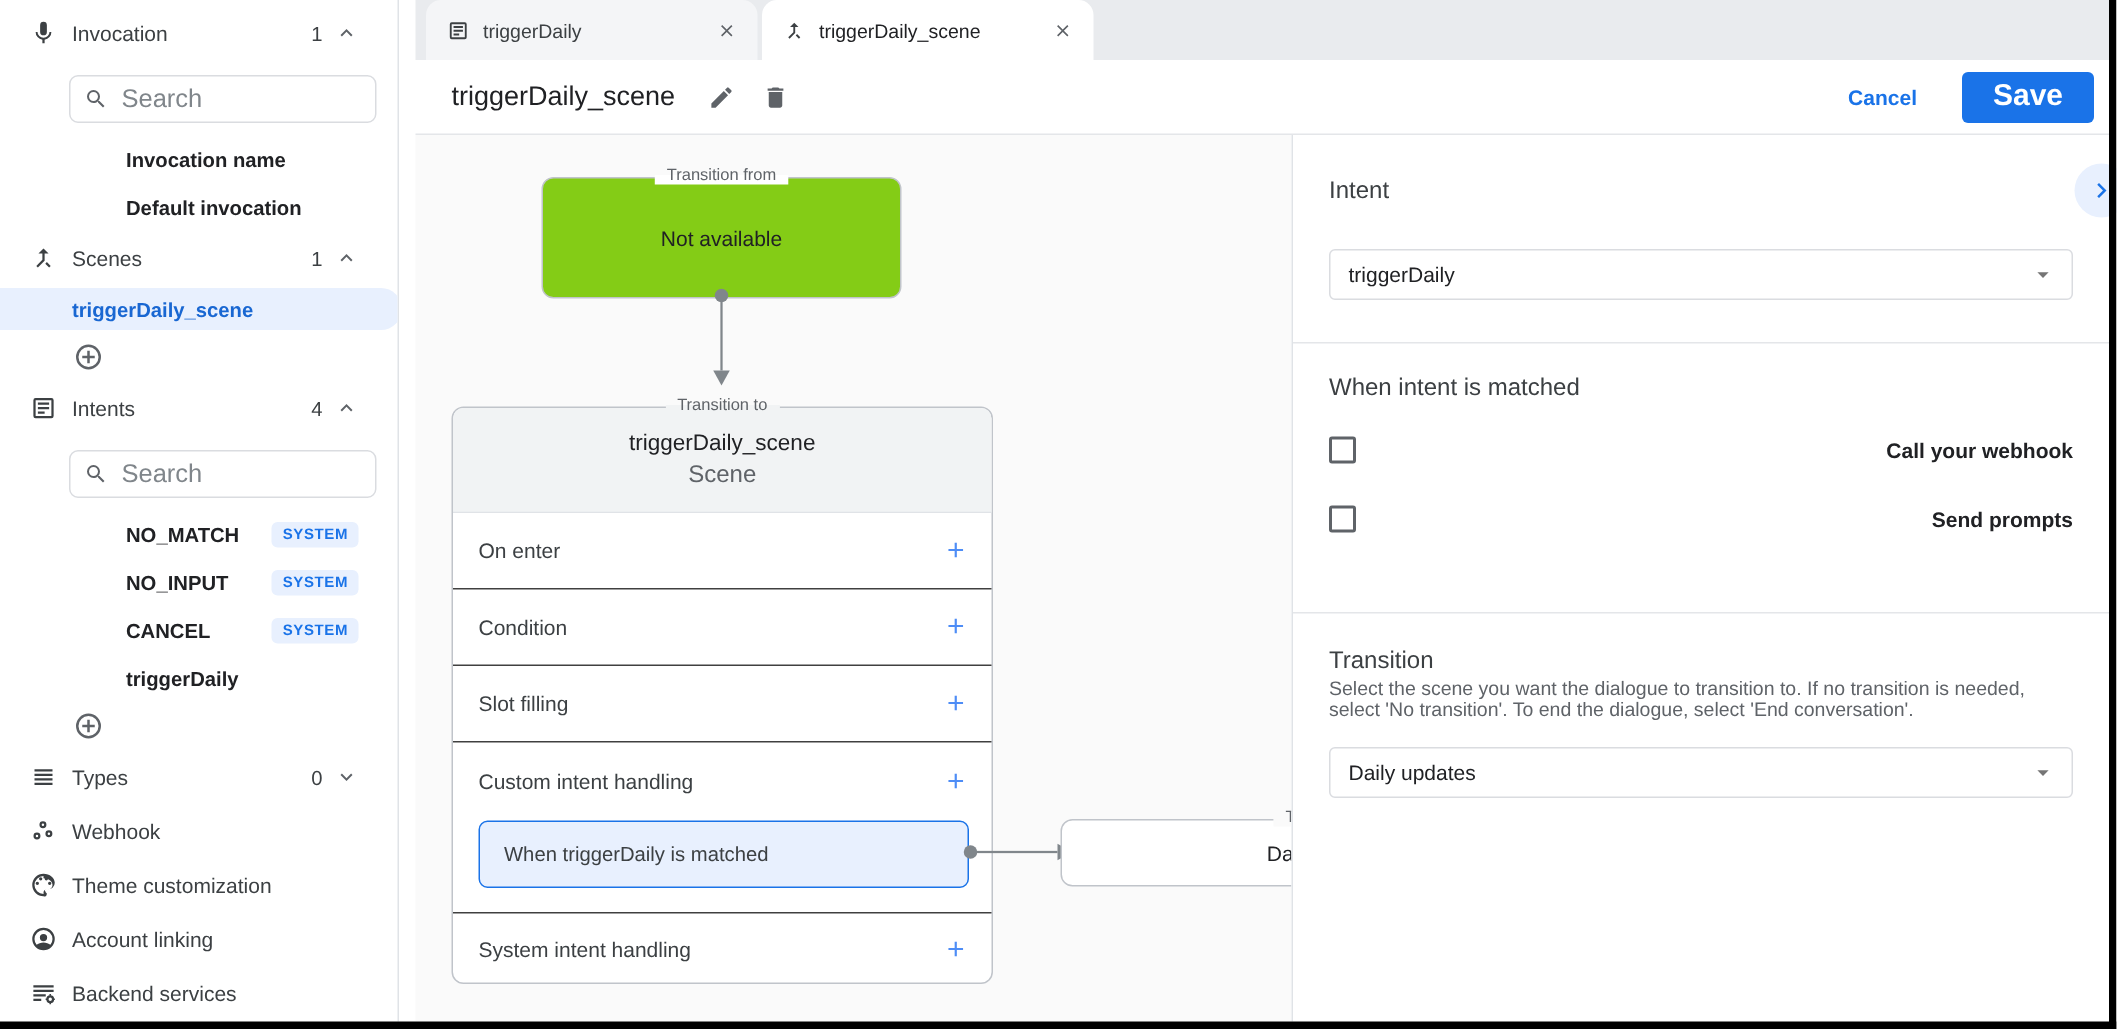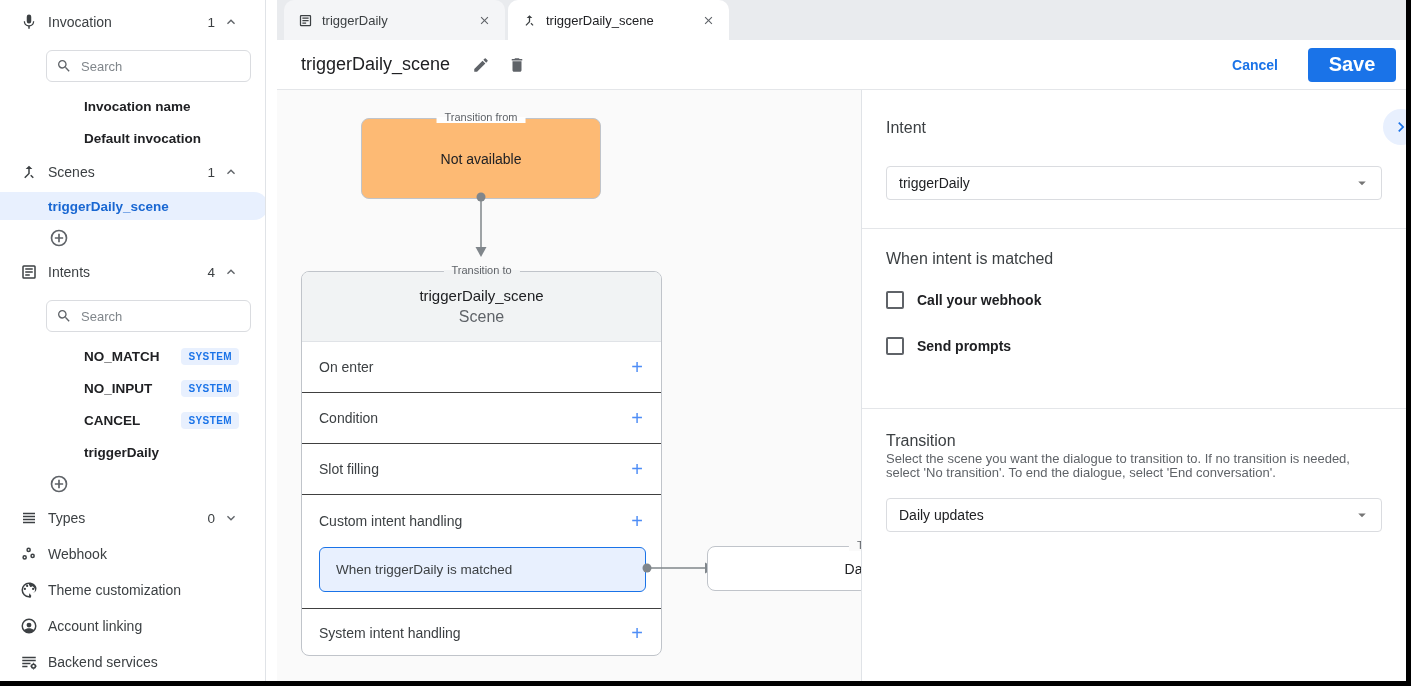--- a/index.html
+++ b/index.html
@@ -18,21 +18,21 @@
   .sidebar { position:absolute; left:0; top:0; width:266px; height:681px; background:#fff;
              border-right:1px solid #e0e3e7; padding-top:6px; overflow:hidden; }
   .srow { display:flex; align-items:center; height:32px; padding:0 26px 0 20px; }
   .srow .sicon { width:18px; height:18px; color:#3c4043; margin-right:10px; flex:none; }
   .slabel { font-size:14px; color:#3c4043; }
   .scount { margin-left:auto; font-size:13.5px; color:#3c4043; }
   .schev { width:16px; height:16px; color:#5f6368; margin-left:8px; }
   .search-wrap { position:relative; margin:12px 26px 8px 46px; height:32px; }
   .search-wrap .mag { position:absolute; left:10px; top:8px; width:16px; height:16px; color:#5f6368; }
   .search-input { width:205px; height:32px; border:1px solid #dadce0; border-radius:6px;
-                  padding:0 8px 0 34px; font-size:13px; color:#202124; outline:none; background:#fff;
+                  padding:0 8px 0 34px; font-size:17px; color:#202124; outline:none; background:#fff;
                   font-family:"Liberation Sans","DejaVu Sans",sans-serif; }
   .search-input::placeholder { color:#80868b; }
   .subrow { display:flex; align-items:center; height:32px; padding:0 26px 0 48px; }
   .subrow .sub-label { font-size:13.5px; font-weight:700; color:#202124;margin-left:36px; }
   .badge { margin-left:auto; font-size:10px; font-weight:700; letter-spacing:.4px; color:#1a73e8;
            background:#e8f0fe; border-radius:4px; padding:3px 7px; }
   .pill-selected { display:flex; align-items:center; height:28px; width:268px; margin-top:4px;
                    background:#e8f0fe; border-radius:0 16px 16px 0; padding-left:48px; }
   .pill-selected span { font-size:13.5px; font-weight:700; color:#1967d2; }
   .addrow { display:flex; align-items:center; height:32px; padding-left:49px; }
@@ -59,21 +59,21 @@
   .hicon.trash { margin-left:18px; }
   .hspacer { flex:1; }
   .cancel-btn { font-size:14px; font-weight:700; color:#1a73e8; margin-right:30px; cursor:pointer; }
   .save-btn { width:88px; height:34px; border-radius:4px; background:#1a73e8; color:#fff; font-size:20px;
               font-weight:700; display:flex; align-items:center; justify-content:center; cursor:pointer; }
 
   
   .canvas { position:absolute; left:277px; top:90px; width:584px; height:591px; background:#fafafa; overflow:hidden; }
   .legend { position:absolute; top:-8px; left:50%; transform:translateX(-50%); font-size:11px; color:#5f6368;
             background:#fafafa; padding:0 8px; white-space:nowrap; }
-  .from-box { position:absolute; left:84px; top:28px; width:240px; height:81px; background:#fdba74;
+  .from-box { position:absolute; left:84px; top:28px; width:240px; height:81px; background:#84cc16;
               border:1px solid #c0c4ca; border-radius:8px; display:flex; align-items:center; justify-content:center; }
   .from-box .legend { background:linear-gradient(to bottom,#fafafa 50%,#ffffff 50%); }
   .from-box .fb-text { font-size:14px; color:#202124; }
   .conn { color:#80868b; position:absolute; }
   .scene-card { position:absolute; left:24px; top:181px; width:361px; height:385px; background:#fff;
                 border:1px solid #c0c4ca; border-radius:8px; }
   .scene-card .legend { background:linear-gradient(to bottom,#fafafa 50%,#f1f3f4 50%); }
   .sc-header { height:70px; background:#f1f3f4; border-radius:7px 7px 0 0; border-bottom:1px solid #e0e3e7;
                display:flex; flex-direction:column; align-items:center; justify-content:center; }
   .sc-title { font-size:15px; color:#202124; margin-bottom:4px; }
@@ -96,21 +96,21 @@
            border-left:1px solid #e0e3e7; }
   .psec { padding:0 24px; border-bottom:1px solid #e4e6e9; }
   .psec.sec1 { padding-top:28px; padding-bottom:28px; }
   .psec.sec2 { padding-top:20px; padding-bottom:53px; }
   .psec.sec3 { padding-top:22px; border-bottom:none; }
   .pheading { font-size:16px; color:#3c4043; line-height:20px; }
   .dropdown { margin-top:28px; height:34px; border:1px solid #dadce0; border-radius:4px; background:#fff;
               display:flex; align-items:center; padding:0 10px 0 12px; cursor:pointer; }
   .dd-value { font-size:14px; color:#202124; }
   .dd-caret { margin-left:auto; width:18px; height:18px; color:#757575; }
-  .cb-row { display:flex; align-items:center; cursor:pointer; }
+  .cb-row { display:flex; align-items:center; cursor:pointer;justify-content:space-between; }
   .cb-row.first { margin-top:22px; }
   .cb-row.second { margin-top:28px; }
   .checkbox { width:18px; height:18px; border:2px solid #5f6368; border-radius:2px; background:#fff; flex:none; }
   .cb-label { margin-left:13px; font-size:14px; font-weight:700; color:#202124; }
   .pdesc { margin-top:1px; font-size:13px; line-height:14px; color:#5f6368; }
   .sec3 .dropdown { margin-top:18px; }
   .expand-pill { position:absolute; top:19px; right:-13px; width:36px; height:36px; border-radius:50%;
                  background:#e8f0fe; display:flex; align-items:center; justify-content:center; z-index:5; cursor:pointer; }
   .expand-pill svg { width:20px; height:20px; color:#1a73e8; }
 </style>

